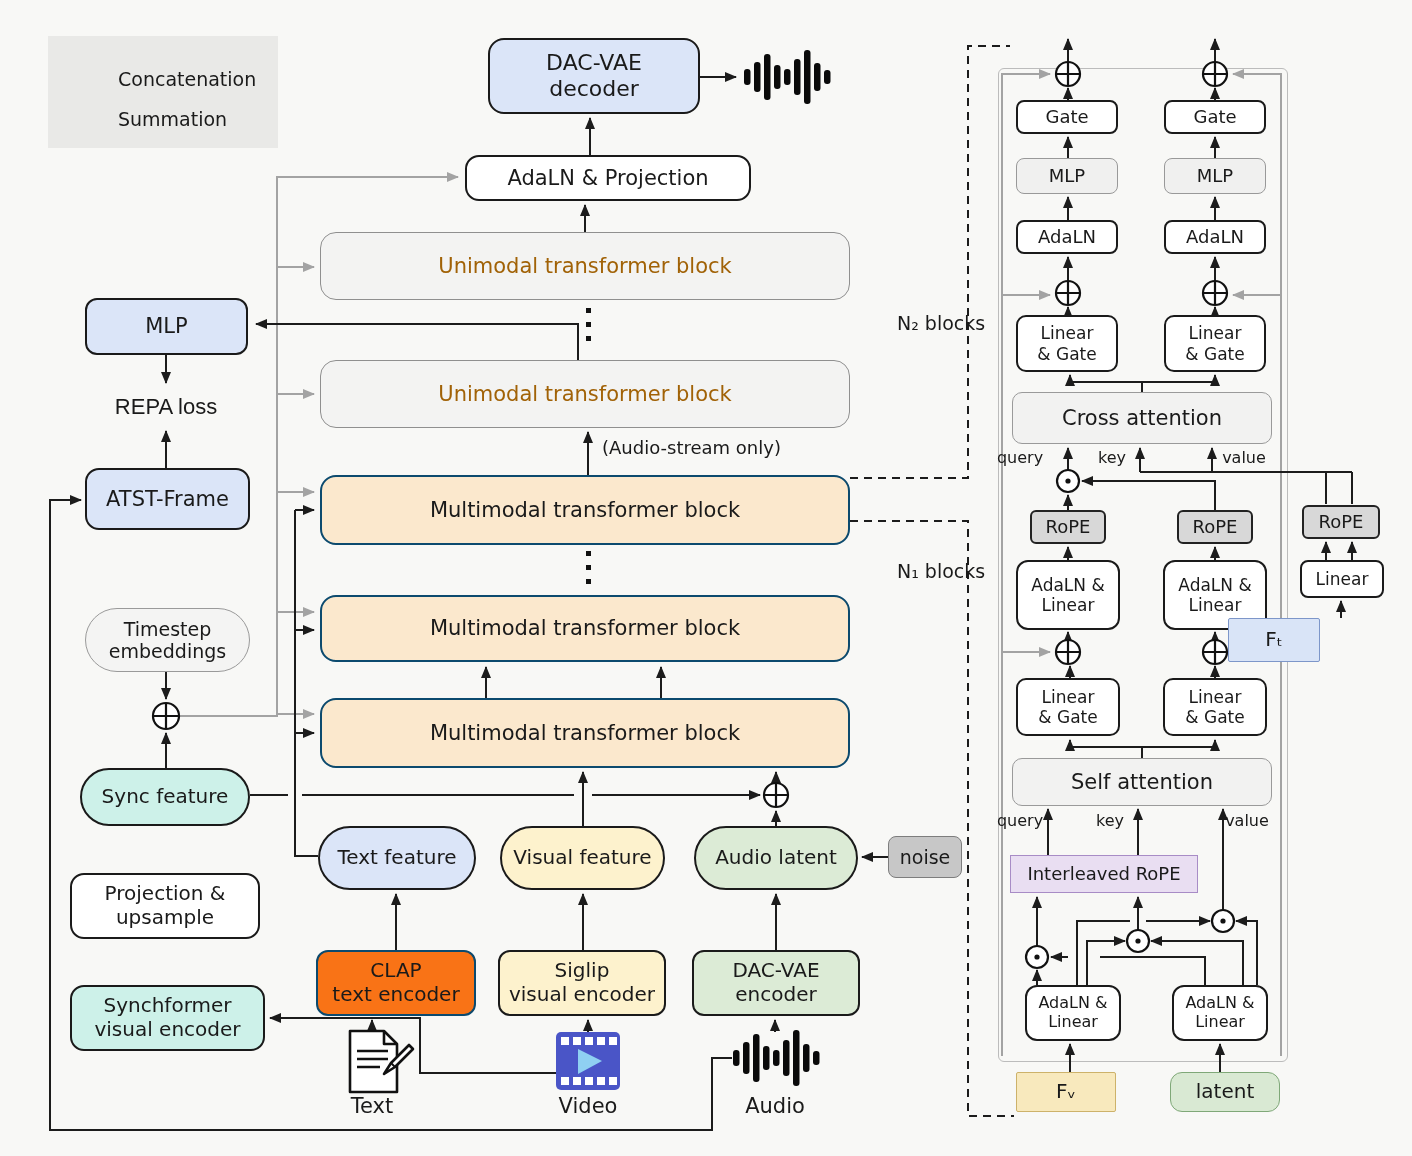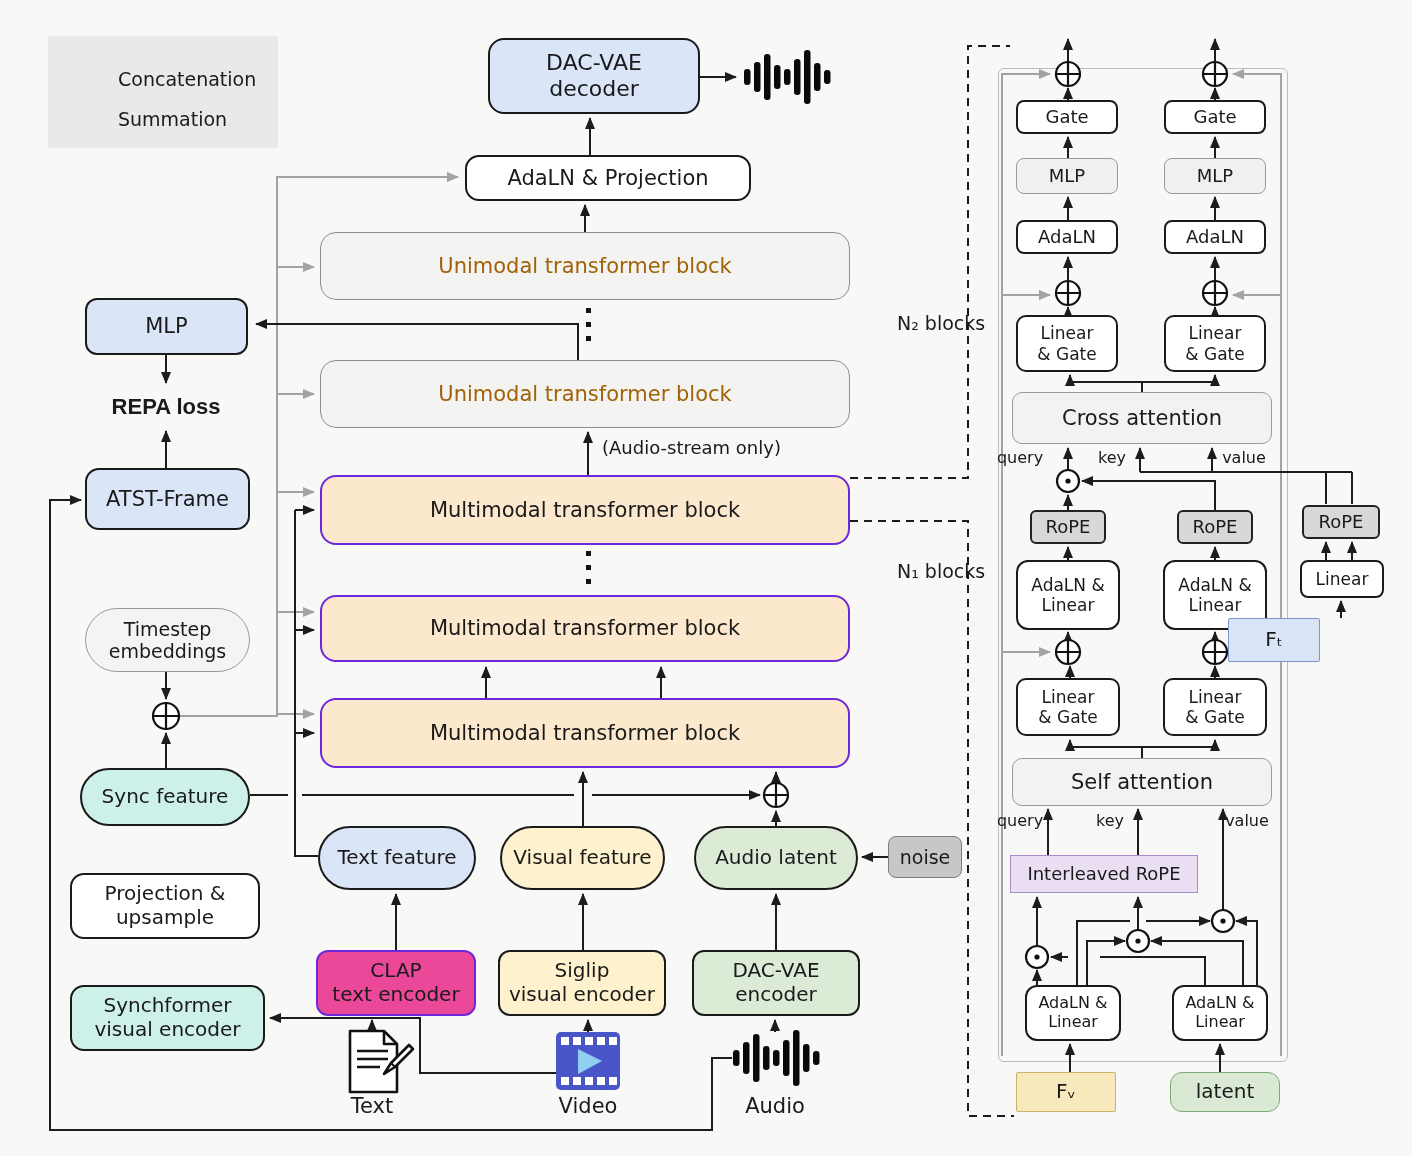--- a/index.html
+++ b/index.html
@@ -4,38 +4,38 @@
 <style>
   html,body{margin:0;padding:0;background:#f8f8f6;}
   #canvas{position:relative;width:1412px;height:1156px;background:#f8f8f6;overflow:hidden;
           font-family:"DejaVu Sans",sans-serif;color:#1a1a1a;}
   #wires{position:absolute;left:0;top:0;z-index:1;}
   .frame{position:absolute;z-index:0;border:1.6px solid #bcbcbc;border-radius:6px;}
   .box{position:absolute;z-index:2;display:flex;align-items:center;justify-content:center;
        text-align:center;white-space:pre-line;box-sizing:border-box;line-height:1.18;}
   .lbl{position:absolute;z-index:2;white-space:pre-line;}
   .blue{background:#dbe5f8;border:2px solid #1a1a1a;}
-  .blue2{background:#ec4899;border:2px solid #6d28d9;}
-  .peach{background:#fbe8cd;border:2px solid #6d28d9;}
+  .blue2{background:#f97316;border:2px solid #0c4a6e;}
+  .peach{background:#fbe8cd;border:2px solid #0c4a6e;}
   .grayblk{background:#f3f3f2;border:1.7px solid #8f8f8f;color:#a16207;}
   .mint{background:#cdf1e9;border:2px solid #1a1a1a;}
   .yellow{background:#fdf2cd;border:2px solid #1a1a1a;}
   .green{background:#dcebd6;border:2px solid #1a1a1a;}
   .white{background:#ffffff;border:2px solid #1a1a1a;}
   .graypill{background:#f4f4f3;border:1.8px solid #9a9a9a;}
   .noise{background:#c7c7c7;border:1.8px solid #7d7d7d;}
   .ropebox{background:#d8d8d8;border:2px solid #222;}
   .graysm{background:#f0f0ef;border:1.6px solid #999;}
   .graybig{background:#f2f2f1;border:1.7px solid #9a9a9a;}
   .lav{background:#e9def2;border:1.8px solid #a88cc6;}
   .ftbox{background:#d9e4f7;border:1.8px solid #7d96c9;}
   .fvbox{background:#f8e9bd;border:1.8px solid #cdb26a;}
   .latbox{background:#d9e9d3;border:1.8px solid #7fa878;}
   .legend{background:#e9e9e7;border:none;}
-  .bold{font-weight:bold;font-family:"Liberation Sans",sans-serif;}
+  .bold{font-weight:normal;font-family:"Liberation Sans",sans-serif;}
 </style>
 </head>
 <body>
 
 <div id="canvas">
 
   <div class="frame" style="left:998px;top:68px;width:288px;height:992px;"></div>
 
   <svg id="wires" width="1412" height="1156" viewBox="0 0 1412 1156">
     <defs>

